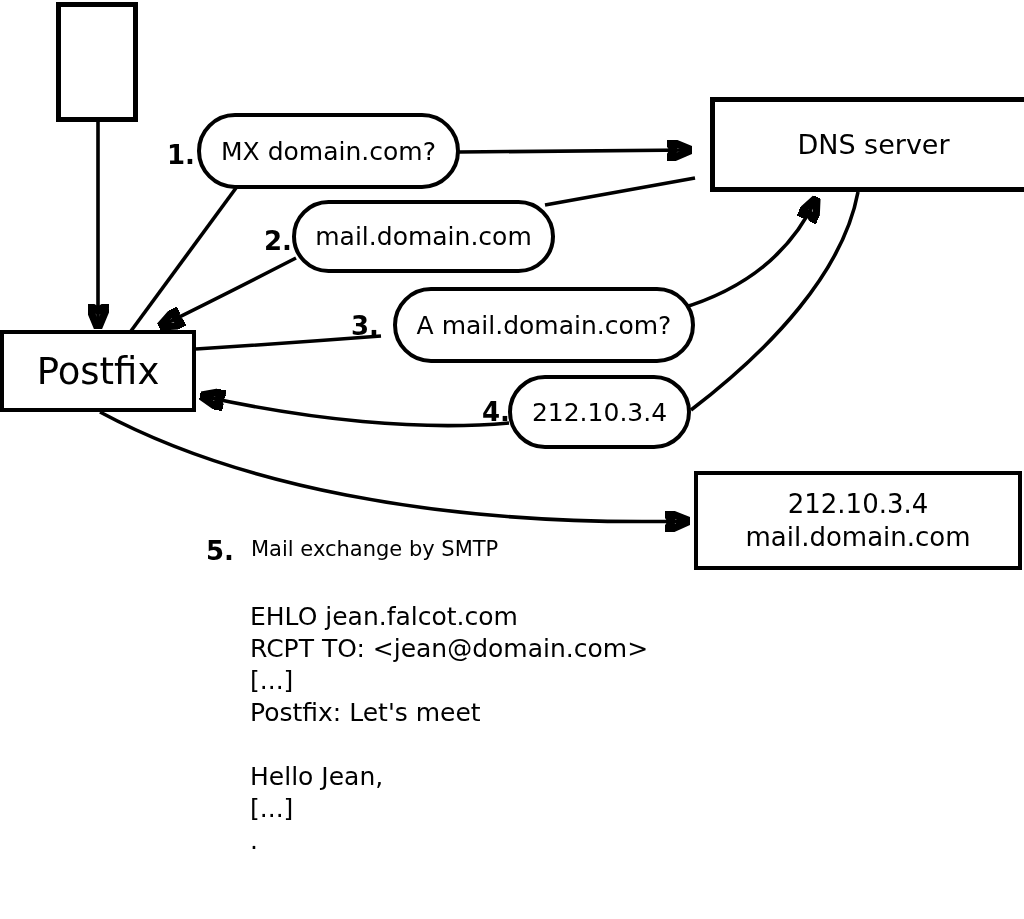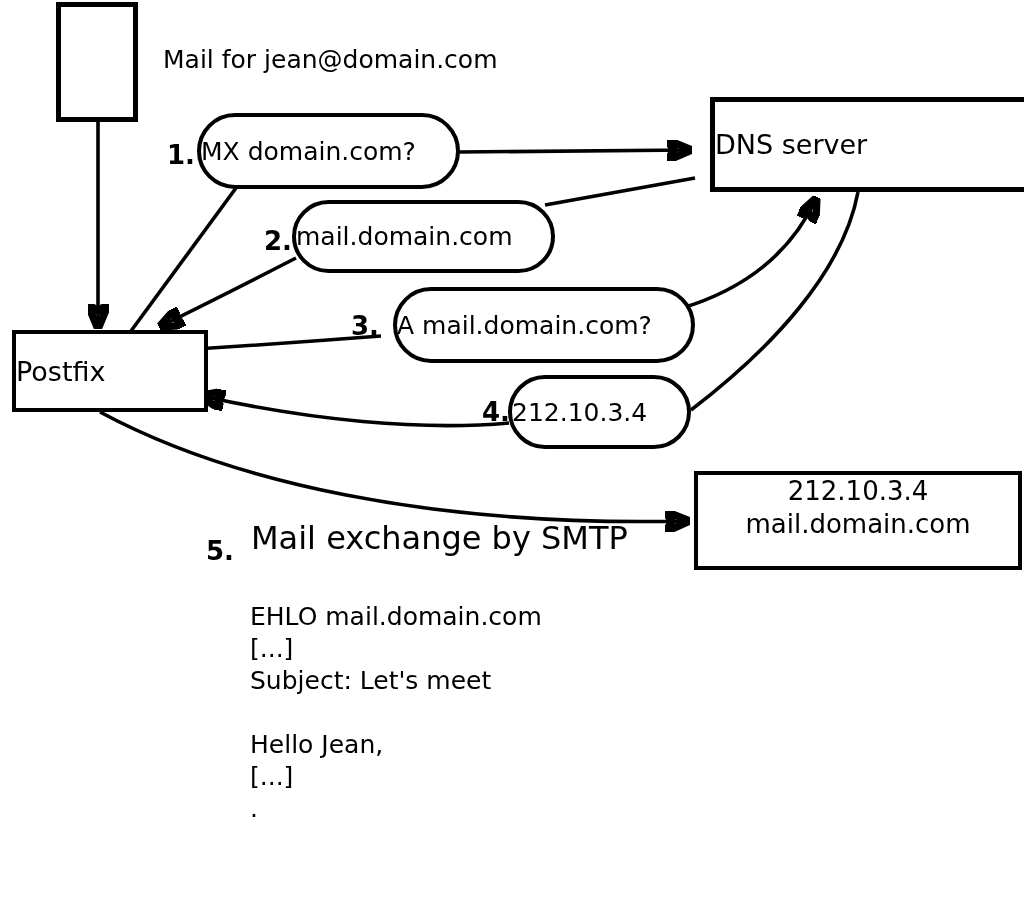--- a/index.html
+++ b/index.html
@@ -23,27 +23,27 @@
     fill: none;
     stroke: #000;
     stroke-width: 3.6px;
   }
   .node {
     position: absolute;
     background: #ffffff;
     border: 4px solid #000;
     display: flex;
     align-items: center;
-    justify-content: flex-start;
+    justify-content: center;
     z-index: 2;
     text-align: center;
   }
   .rect-node { border-width: 5px; font-size: 27px; margin-left: 16px; }
   .mail-rect { left: 56px; top: 2px; width: 82px; height: 120px; border-width: 5px; }
-  .postfix-box { left: 12px; top: 330px; width: 196px; height: 82px; font-size: 27px; }
+  .postfix-box { left: 0px; top: 330px; width: 196px; height: 82px; font-size: 37px; }
   .dns-box { left: 694px; top: 97px; width: 327px; height: 95px; }
   .server-box {
     left: 694px; top: 471px; width: 328px; height: 99px;
     flex-direction: column; font-size: 26px; line-height: 33px;
   }
   .pill {
     border-radius: 999px;
     font-size: 25px;
   }
   .pill-1 { left: 197px; top: 113px; width: 263px; height: 76px; }
@@ -55,21 +55,21 @@
     z-index: 3;
     white-space: nowrap;
   }
   .step-num { font-weight: bold; font-size: 26px; }
   .num-1 { left: 167px; top: 140px; }
   .num-2 { left: 264px; top: 226px; }
   .num-3 { left: 351px; top: 311px; }
   .num-4 { left: 482px; top: 397px; }
   .num-5 { left: 206px; top: 536px; }
   .caption { left: 163px; top: 45px; font-size: 25px; }
-  .step5-label { left: 251px; top: 519px; font-size: 32px; }
+  .step5-label { left: 251px; top: 537px; font-size: 21px; }
   .smtp {
     position: absolute;
     left: 250px; top: 601px;
     z-index: 3;
     font-size: 25px;
   }
   .smtp-line {
     height: 32px;
     line-height: 32px;
     white-space: pre;
@@ -93,21 +93,20 @@
     <path d="M 296 258 Q 220 297 161 326" marker-end="url(#ah)"></path>
     <path d="M 196 349 Q 290 343 381 336"></path>
     <path d="M 679 309 Q 778 280 816 199" marker-end="url(#ah)"></path>
     <path d="M 858 192 C 843 272 772 348 691 410"></path>
     <path d="M 509 423 C 420 431 310 420 202 396" marker-end="url(#ah)"></path>
     <path d="M 100 412 C 230 482 430 527 688 521" marker-end="url(#ah)"></path>
   </svg>
 
   <div class="node mail-rect"></div>
 
-  <div class="lbl caption">Mail for jean@domain.com</div>
 
   <div class="node postfix-box">
     <span>Postfix</span>
   </div>
 
   <div class="node rect-node dns-box">
     <span>DNS server</span>
   </div>
 
   <div class="node server-box">
@@ -132,22 +131,23 @@
 
   <div class="lbl step-num num-4">4.</div>
   <div class="node pill pill-4">
     <span>212.10.3.4</span>
   </div>
 
   <div class="lbl step-num num-5">5.</div>
   <div class="lbl step5-label">Mail exchange by SMTP</div>
 
   <div class="smtp">
-    <div class="smtp-line">EHLO mail.domain.com</div>
+    <div class="smtp-line">EHLO jean.falcot.com</div>
+    <div class="smtp-line">RCPT TO: &lt;jean@domain.com&gt;</div>
     <div class="smtp-line">[...]</div>
-    <div class="smtp-line">Subject: Let's meet</div>
+    <div class="smtp-line">Postfix: Let's meet</div>
     <div class="smtp-line"></div>
     <div class="smtp-line">Hello Jean,</div>
     <div class="smtp-line">[...]</div>
     <div class="smtp-line">.</div>
   </div>
 
 </div>
 
 </body></html>

